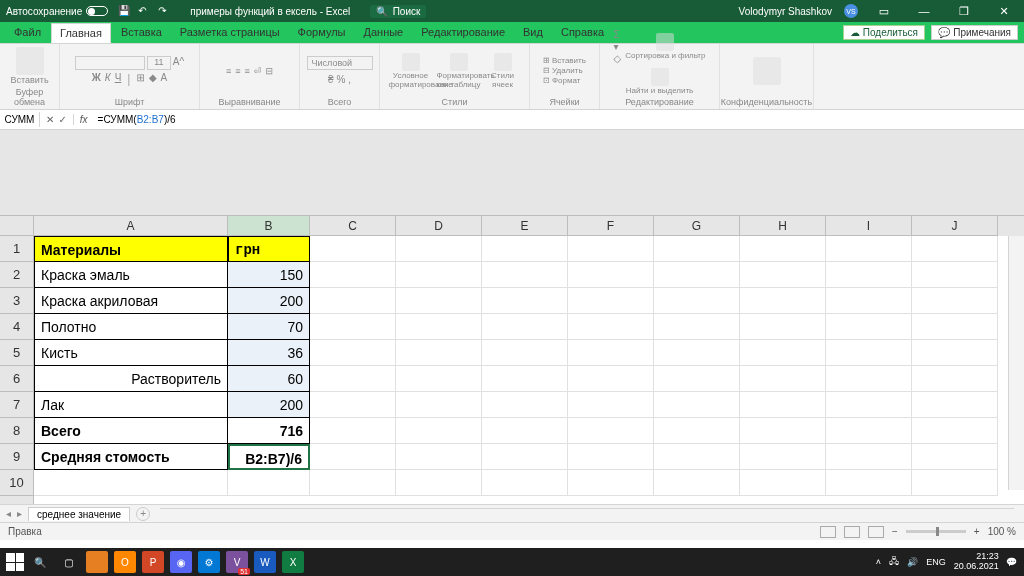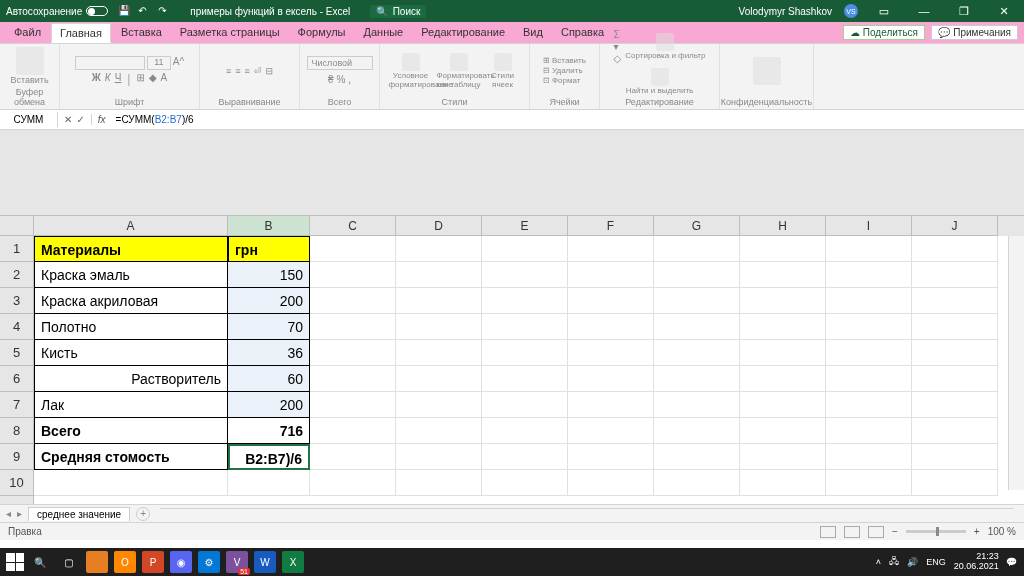--- a/index.html
+++ b/index.html
@@ -12,39 +12,39 @@
 .titlebar .toggle-knob { width: 7px; height: 7px; background: #fff; border-radius: 50%; margin-left: 1px; }
 .titlebar .qat { display: flex; gap: 8px; margin-left: 10px; }
 .titlebar .qat-ico { width: 12px; height: 12px; display: inline-block; }
 .titlebar .filename { margin-left: 20px; }
 .titlebar .search { margin-left: 20px; display: flex; align-items: center; gap: 4px; background: #1a6b42; padding: 1px 6px; border-radius: 2px; }
 .titlebar .right { margin-left: auto; display: flex; align-items: center; gap: 12px; }
 .titlebar .user-avatar { width: 14px; height: 14px; background: #4a90e2; border-radius: 50%; display: inline-flex; align-items: center; justify-content: center; font-size: 7px; color: #fff; }
 .titlebar .win-btn { width: 28px; text-align: center; font-size: 11px; }
 
 
-.tabs { background: #f9a8d4; height: 22px; display: flex; align-items: center; font-size: 11px; border-bottom: 1px solid #d4d4d4; padding: 0 6px; gap: 2px; }
+.tabs { background: #22c55e; height: 22px; display: flex; align-items: center; font-size: 11px; border-bottom: 1px solid #d4d4d4; padding: 0 6px; gap: 2px; }
 .tab { padding: 3px 8px; color: #333; }
 .tab.active { background: #fff; border: 1px solid #d4d4d4; border-bottom: 1px solid #fff; margin-bottom: -1px; }
 .tabs .right-tabs { margin-left: auto; display: flex; gap: 6px; }
 .tabs .share-btn { border: 1px solid #a6d08e; color: #185c37; padding: 1px 6px; font-size: 10px; background: #fff; }
 .tabs .notes-btn { border: 1px solid #ccc; color: #333; padding: 1px 6px; font-size: 10px; background: #fff; }
 
 
 .ribbon { background: #f3f3f3; height: 66px; display: flex; font-size: 9px; color: #8a8a8a; border-bottom: 1px solid #d4d4d4; }
 .ribbon-group { border-right: 1px solid #e1e1e1; padding: 2px 6px; display: flex; flex-direction: column; justify-content: flex-end; align-items: center; }
 .ribbon-group .label { font-size: 9px; color: #888; text-align: center; margin-top: 2px; }
 .ribbon-group .tools { display: flex; gap: 4px; flex-wrap: wrap; align-items: center; justify-content: center; flex: 1; }
 .ribbon-ico { width: 18px; height: 18px; background: #ddd; border-radius: 2px; opacity: 0.5; }
 .ribbon-ico.big { width: 28px; height: 28px; }
 .ribbon-dash { font-size: 12px; color: #aaa; padding: 0 2px; }
 
 
 .formula-bar { height: 20px; display: flex; align-items: center; border-bottom: 1px solid #d4d4d4; font-size: 11px; background: #fff; }
-.name-box { width: 58px; border-right: 1px solid #d4d4d4; text-align: center; font-size: 10px; padding: 2px; }
+.name-box { width: 40px; border-right: 1px solid #d4d4d4; text-align: center; font-size: 10px; padding: 2px; }
 .fb-btns { display: flex; gap: 4px; padding: 0 6px; border-right: 1px solid #d4d4d4; font-size: 10px; color: #666; }
 .fb-fx { padding: 0 6px; font-style: italic; font-size: 10px; color: #555; }
 .fb-input { flex: 1; padding: 0 4px; font-size: 10px; }
 .fb-input .fn { color: #000; margin-top: 8px; }
 .fb-input .rng { color: #1f6fd1; }
 
 
 .gap { height: 86px; background: #e6e6e6; border-bottom: 1px solid #bdbdbd; }
 
 
@@ -273,21 +273,21 @@
         <div class="ch" style="width: 86px;">E</div>
         <div class="ch" style="width: 86px;">F</div>
         <div class="ch" style="width: 86px;">G</div>
         <div class="ch" style="width: 86px;">H</div>
         <div class="ch" style="width: 86px;">I</div>
         <div class="ch" style="width: 86px;">J</div>
       </div>
     <div class="grid-cells" id="grid-cells">
         <div class="grid-row">
           <div class="cell header-yellow" style="width: 194px;">Материалы</div>
-          <div class="cell header-yellow" style="width: 82px;">грн</div>
+          <div class="cell header-yellow" style="width: 82px; font-family: Liberation Mono, monospace;">грн</div>
           <div class="cell" style="width: 86px;"></div>
           <div class="cell" style="width: 86px;"></div>
           <div class="cell" style="width: 86px;"></div>
           <div class="cell" style="width: 86px;"></div>
           <div class="cell" style="width: 86px;"></div>
           <div class="cell" style="width: 86px;"></div>
           <div class="cell" style="width: 86px;"></div>
           <div class="cell" style="width: 86px;"></div>
         </div>
         <div class="grid-row">

